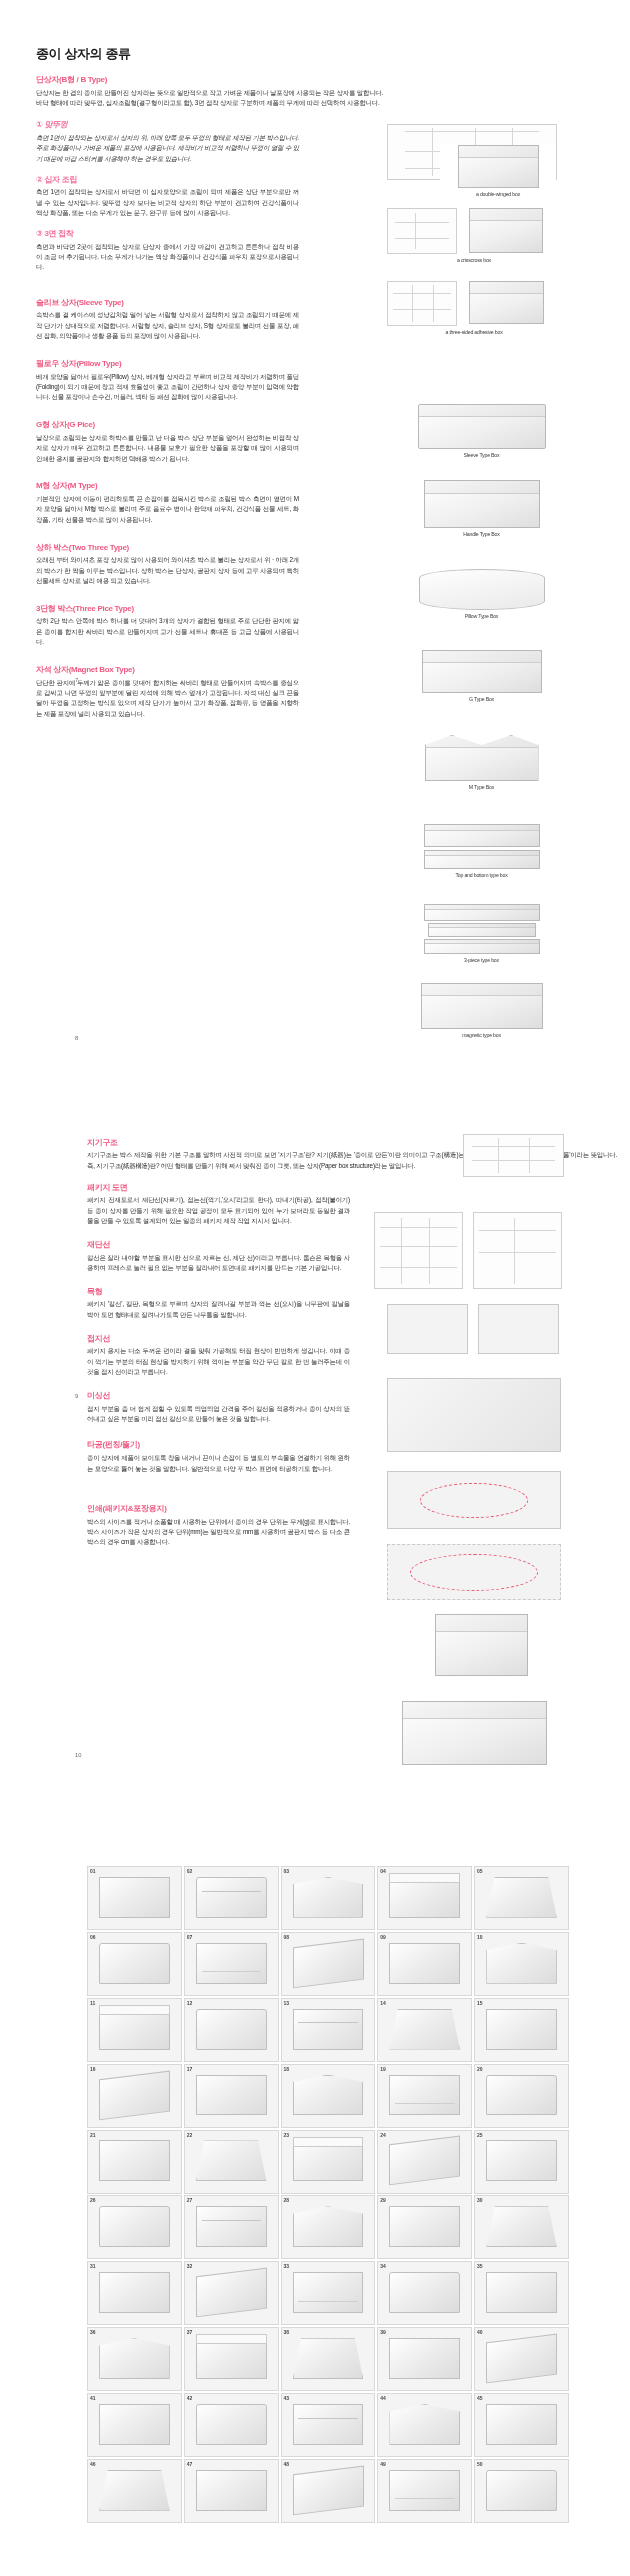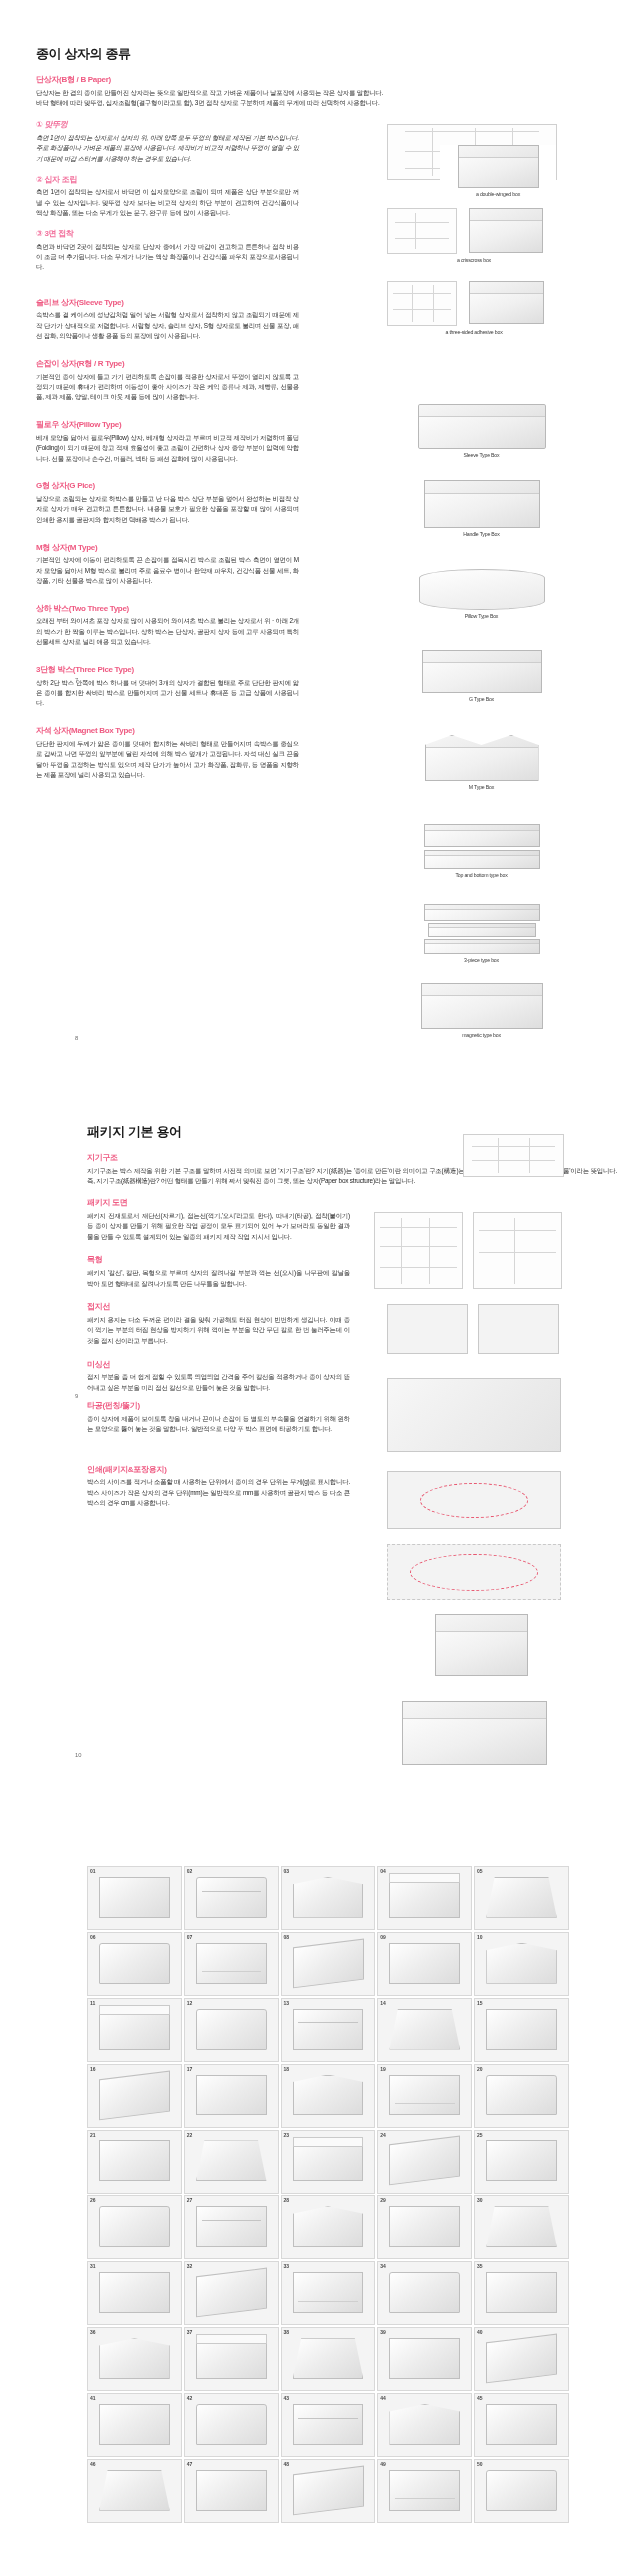--- a/index.html
+++ b/index.html
@@ -207,21 +207,21 @@
 </head>
 <body>
 
 <div class="page">
 
   <div class="doc-section" style="padding-top:46px;padding-left:36px;">
 
     <div class="section-title">종이 상자의 종류</div>
 
     <div style="margin-top:13.5px;">
-      <div class="sub-head">단상자(B형 / B Paper)</div>
+      <div class="sub-head">단상자(B형 / B Type)</div>
       <div class="body-text wide-text" style="margin-top:1.9px; white-space:pre-line;">단상자는 한 겹의 종이로 만들어진 상자라는 뜻으로 일반적으로 작고 가벼운 제품이나 낱포장에 사용되는 작은 상자를 말합니다.
 바닥 형태에 따라 맞뚜껑, 십자조립형(결구형이라고도 함), 3면 접착 상자로 구분하며 제품의 무게에 따라 선택하여 사용합니다.</div>
     </div>
 
     <div style="margin-top:11.6px;font-style:italic;">
       <div class="sub-head num">① 맞뚜껑</div>
       <div class="body-text narrow-text" style="margin-top:1.9px;">측면 1면이 접착되는 상자로서 상자의 위, 아래 양쪽 모두 뚜껑의 형태로 제작된 기본 박스입니다. 주로 화장품이나 가벼운 제품의 포장에 사용됩니다. 제작비가 비교적 저렴하나 뚜껑이 열릴 수 있기 때문에 마감 스티커를 사용해야 하는 경우도 있습니다.</div>
     </div>
 
     <div style="margin-top:10.6px;">
@@ -232,24 +232,20 @@
     <div style="margin-top:10.6px;">
       <div class="sub-head num">③ 3면 접착</div>
       <div class="body-text narrow-text" style="margin-top:1.9px;">측면과 바닥면 2곳이 접착되는 상자로 단상자 중에서 가장 마감이 견고하고 튼튼하나 접착 비용이 조금 더 추가됩니다. 다소 무게가 나가는 액상 화장품이나 건강식품 파우치 포장으로사용됩니다.</div>
     </div>
 
     <div style="margin-top:25px;">
       <div class="sub-head">슬리브 상자(Sleeve Type)</div>
       <div class="body-text narrow-text" style="margin-top:1.9px;">속박스를 겉 케이스에 성냥갑처럼 밀어 넣는 서랍형 상자로서 접착하지 않고 조립되기 때문에 제작 단가가 상대적으로 저렴합니다. 서랍형 상자, 슬리브 상자, S형 상자로도 불리며 선물 포장, 패션 잡화, 의약품이나 생활 용품 등의 포장에 많이 사용됩니다.</div>
     </div>
 
-    <div style="margin-top:17.4px;">
-      <div class="sub-head">손잡이 상자(R형 / R Type)</div>
-      <div class="body-text narrow-text" style="margin-top:1.9px;">기본적인 종이 상자에 들고 가기 편리하도록 손잡이를 적용한 상자로서 뚜껑이 열리지 않도록 고정되기 때문에 휴대가 편리하며 이동성이 좋아 사이즈가 작은 케익 종류나 제과, 제빵류, 선물용품, 제과 제품, 양말, 테이크 아웃 제품 등에 많이 사용합니다.</div>
-    </div>
 
     <div style="margin-top:17.4px;">
       <div class="sub-head">필로우 상자(Pillow Type)</div>
       <div class="body-text narrow-text" style="margin-top:1.9px;">베개 모양을 닮아서 필로우(Pillow) 상자, 베개형 상자라고 부르며 비교적 제작비가 저렴하며 폴딩(Folding)이 되기 때문에 창고 적재 효율성이 좋고 조립이 간편하나 상자 중앙 부분이 압력에 약합니다. 선물 포장이나 손수건, 머플러, 넥타 등 패션 잡화에 많이 사용됩니다.</div>
     </div>
 
     <div style="margin-top:17.4px;">
       <div class="sub-head">G형 상자(G Pice)</div>
       <div class="body-text narrow-text" style="margin-top:1.9px;">낱장으로 조립되는 상자로 하박스를 만들고 난 다음 박스 상단 부분을 덮어서 완성하는 비접착 상자로 상자가 매우 견고하고 튼튼합니다. 내용물 보호가 필요한 상품을 포장할 때 많이 사용되며 인쇄한 용지를 골판지와 합지하면 택배용 박스가 됩니다.</div>
     </div>
@@ -360,49 +356,52 @@
     <div class="illus-caption" style="margin-top:2.9px;">magnetic type box</div>
   </div>
 
   <div class="page-num" style="top:677px;">7</div>
   <div class="page-num" style="top:1035px;">8</div>
   <div class="page-num" style="top:1393px;">9</div>
   <div class="page-num" style="top:1752px;">10</div>
 
   <div class="doc-section" style="position:absolute; left:0; top:1124px; width:631px;">
 
-    <div class="section-title">패키지 기본 용어</div>
 
     <div style="margin-top:13.5px;">
       <div class="sub-head">지기구조</div>
       <div class="body-text wide-text" style="margin-top:1.9px;">지기구조는 박스 제작을 위한 기본 구조를 말하며 사전적 의미로 보면 '지기구조'란? 지기(紙器)는 '종이로 만든'이란 의미이고 구조(構造)는 '부분이나 요소가 어떤 전체를 짜 이룸'이라는 뜻입니다. 즉, 지기구조(紙器構造)란? 어떤 형태를 만들기 위해 짜서 맞춰진 종이 그릇, 또는 상자(Paper box structure)라는 말입니다.</div>
     </div>
 
     <div style="margin-top:11.6px;">
       <div class="sub-head">패키지 도면</div>
       <div class="body-text narrow-text" style="margin-top:1.9px;">패키지 전재도로서 재단선(자르기), 접는선(꺽기,'오시'라고도 한다), 따내기(타공), 접착(붙이기) 등 종이 상자를 만들기 위해 필요한 작업 공정이 모두 표기되어 있어 누가 보더라도 동일한 결과물을 만들 수 있도록 설계되어 있는 일종의 패키지 제작 작업 지시서 입니다.</div>
     </div>
 
+    <div style="margin-top:13.5px;">
+      <div class="sub-head">재단선</div>
+      <div class="body-text narrow-text" style="margin-top:1.9px;">칼선은 잘라 내야할 부분을 표시한 선으로 자르는 선, 제단 선)이라고 부릅니다. 톰슨은 목형을 사용하여 프레스로 눌러 필요 없는 부분을 잘라내어 도면대로 패키지를 만드는 기본 가공입니다.</div>
+    </div>
 
     <div style="margin-top:13.5px;">
       <div class="sub-head">목형</div>
       <div class="body-text narrow-text" style="margin-top:1.9px;">패키지 '칼선', 칼판, 목형으로 부르며 상자의 잘려나갈 부분과 꺽는 선(오시)을 나무판에 칼날을 박아 도면 형태대로 잘려나가도록 만든 나무틀을 말합니다.</div>
     </div>
 
     <div style="margin-top:13.5px;">
       <div class="sub-head">접지선</div>
       <div class="body-text narrow-text" style="margin-top:1.9px;">패키지 용지는 다소 두꺼운 편이라 결을 맞춰 가공해도 터짐 현상이 빈번하게 생깁니다. 이때 종이 꺽기는 부분의 터짐 현상을 방지하기 위해 꺽이는 부분을 약간 무딘 칼로 한 번 눌러주는데 이것을 접지 선이라고 부릅니다.</div>
     </div>
 
     <div style="margin-top:13.5px;">
       <div class="sub-head">미싱선</div>
       <div class="body-text narrow-text" style="margin-top:1.9px;">접지 부분을 좀 더 쉽게 접힐 수 있도록 띄엄띄엄 간격을 주어 칼선을 적용하거나 종이 상자의 뜯어내고 싶은 부분을 미리 점선 칼선으로 만들어 놓은 것을 말합니다.</div>
     </div>
 
-    <div style="margin-top:8px;">
+    <div style="margin-top:16px;">
       <div class="sub-head">타공(펀칭/뚫기)</div>
       <div class="body-text narrow-text" style="margin-top:1.9px;">종이 상자에 제품이 보이도록 창을 내거나 끈이나 손잡이 등 별도의 부속물을 연결하기 위해 원하는 모양으로 뚫어 놓는 것을 말합니다. 일반적으로 다양 푸 박스 표면에 타공하기도 합니다.</div>
     </div>
 
     <div style="margin-top:30px;">
       <div class="sub-head">인쇄(패키지&amp;포장용지)</div>
       <div class="body-text narrow-text" style="margin-top:1.9px;">박스의 사이즈를 적거나 소품할 때 사용하는 단위에서 종이의 경우 단위는 무게(g)로 표시합니다. 박스 사이즈가 작은 상자의 경우 단위(mm)는 일반적으로 mm를 사용하며 골판지 박스 등 다소 큰 박스의 경우 cm를 사용합니다.</div>
     </div>
 
   </div>

